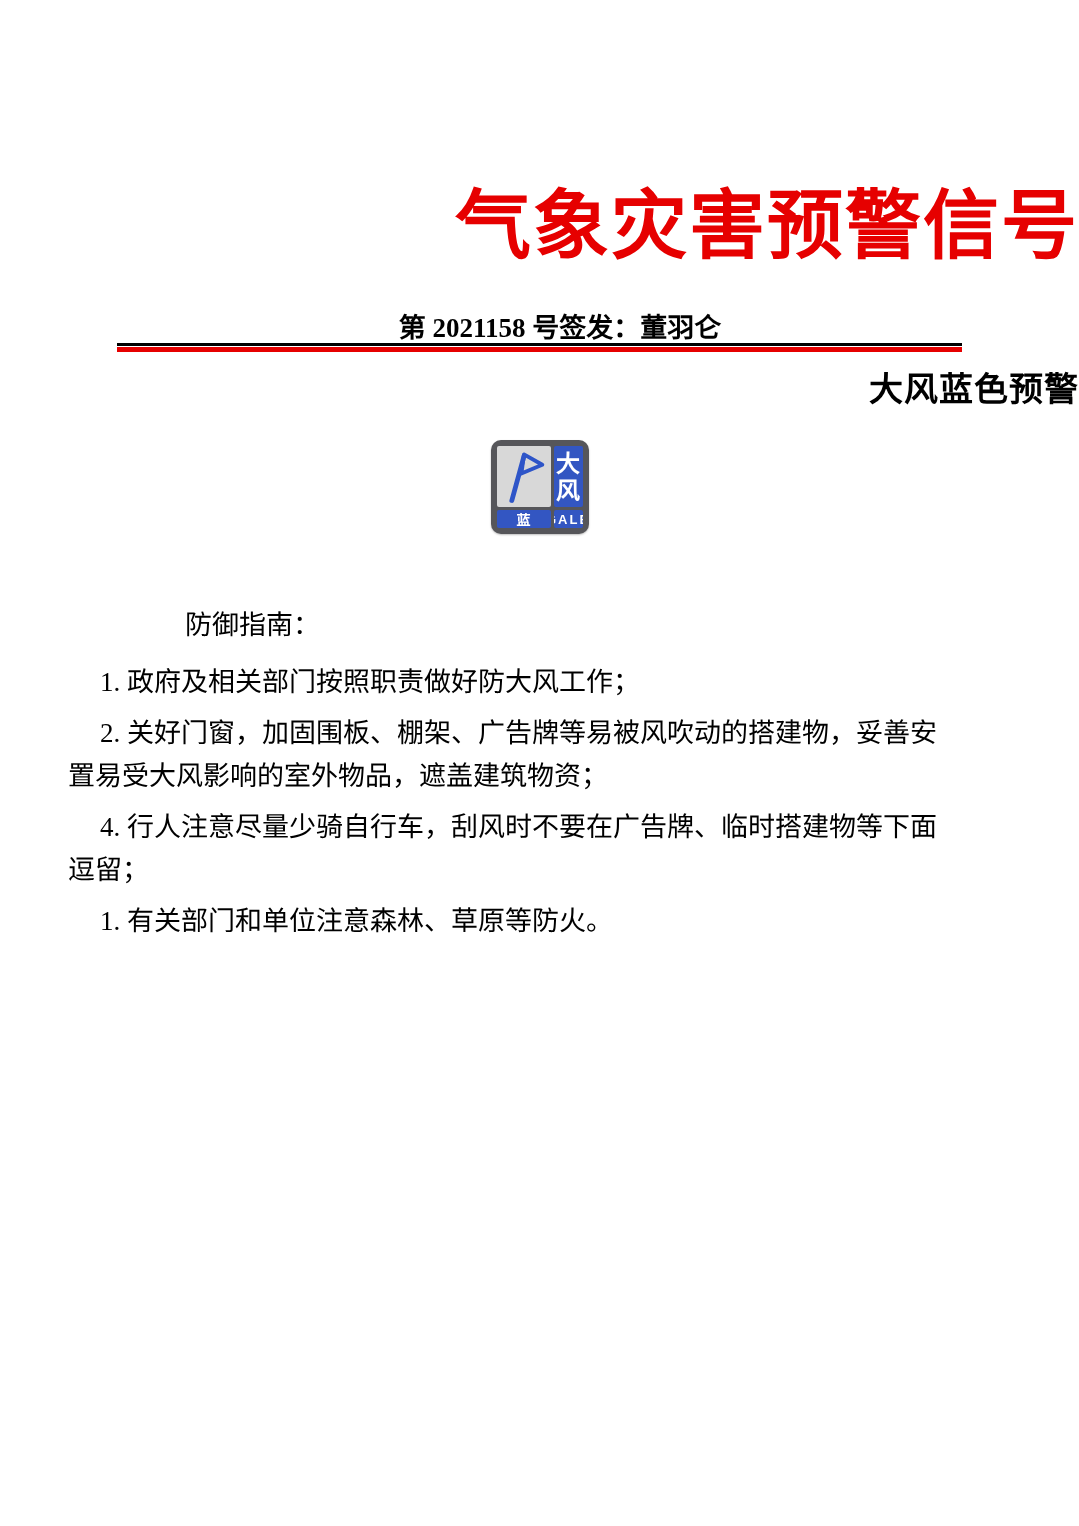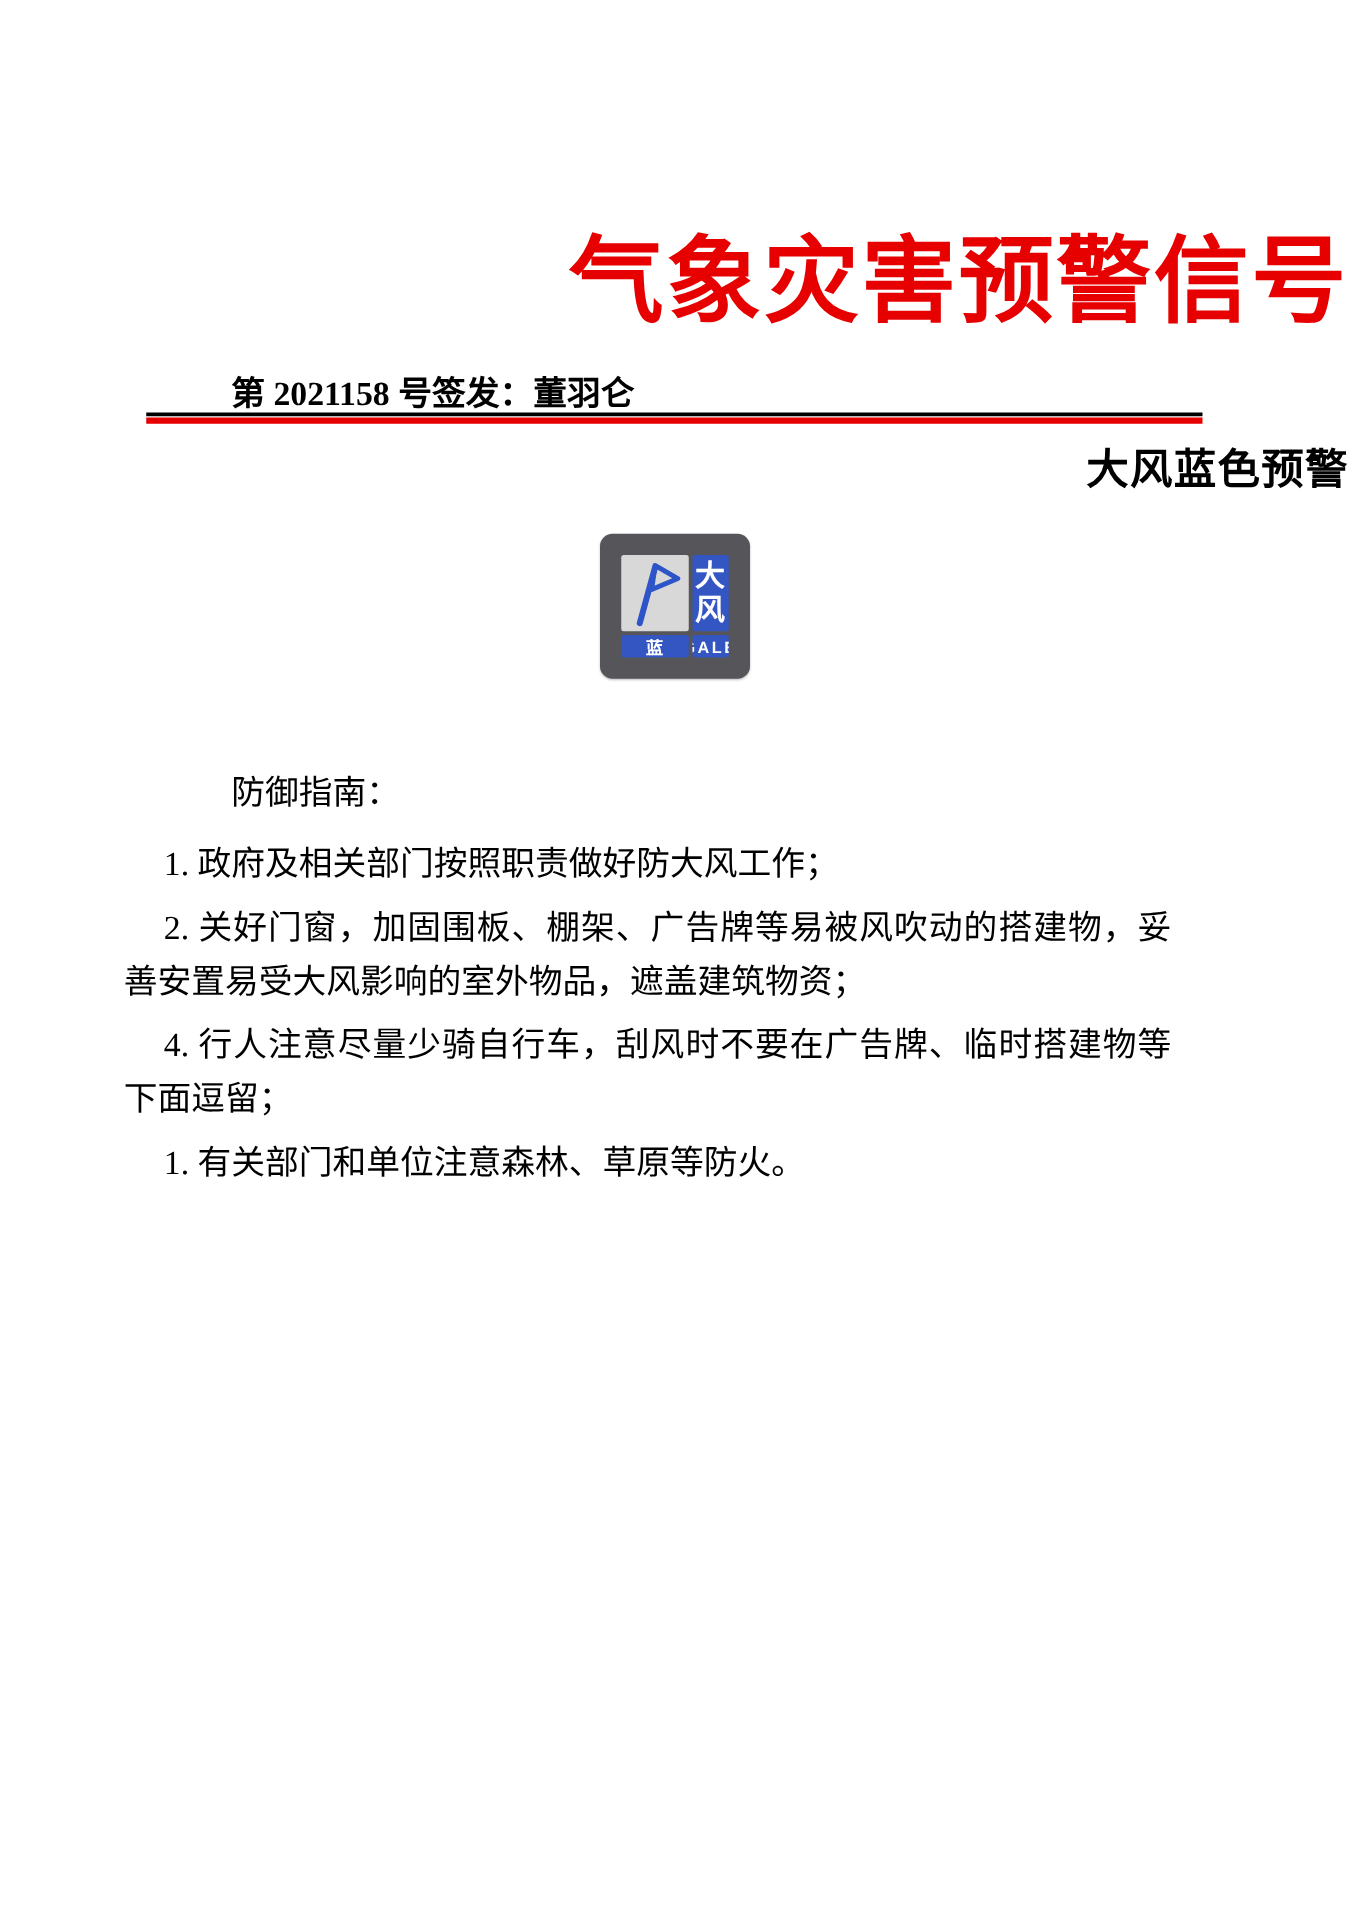--- a/index.html
+++ b/index.html
@@ -24,23 +24,23 @@
     text-align: right;
     font-size: 76px;
     line-height: 84px;
     font-weight: 700;
     letter-spacing: 2px;
     color: var(--accent-red, #e60000);
   }
   
   .doc-meta {
     display: flex;
-    justify-content: flex-start;
+    justify-content: center;
     align-items: flex-end;
-    margin: 32px 144px 0 185px;
+    margin: 45px 144px 0 185px;
     font-size: 27px;
     line-height: 30px;
     font-weight: 700;
   }
   
   .rules {
     width: 845px;
     margin: 0 auto 0 auto;
   }
   .rule-black {
@@ -65,21 +65,21 @@
   .icon-row {
     display: flex;
     justify-content: center;
     margin-top: 30px;
   }
   .gale-icon {
     display: grid;
     grid-template-columns: 54px 29px;
     grid-template-rows: 61px 18px;
     gap: 3px;
-    padding: 17px;
+    padding: 6px;
     background: var(--icon-frame, #56565a);
     border-radius: 10px;
     box-shadow: 0 1px 2px rgba(0,0,0,0.25);
   }
   .gale-icon .cell {
     border-radius: 2px;
     display: flex;
     align-items: center;
     justify-content: center;
     overflow: hidden;
@@ -122,21 +122,21 @@
     text-align: justify;
   }
   
   .guide-heading {
     margin: 70px 142px 0 153px;
     padding-left: 32px;
     font-size: 27px;
     line-height: 43px;
   }
   .guide-list {
-    margin: 14px 142px 0 99px;
+    margin: 14px 142px 0 68px;
   }
   .guide-item {
     margin: 8px 0 0 0;
     font-size: 27px;
     line-height: 43px;
     text-indent: 32px;
     text-align: justify;
   }
 </style>
 </head>

